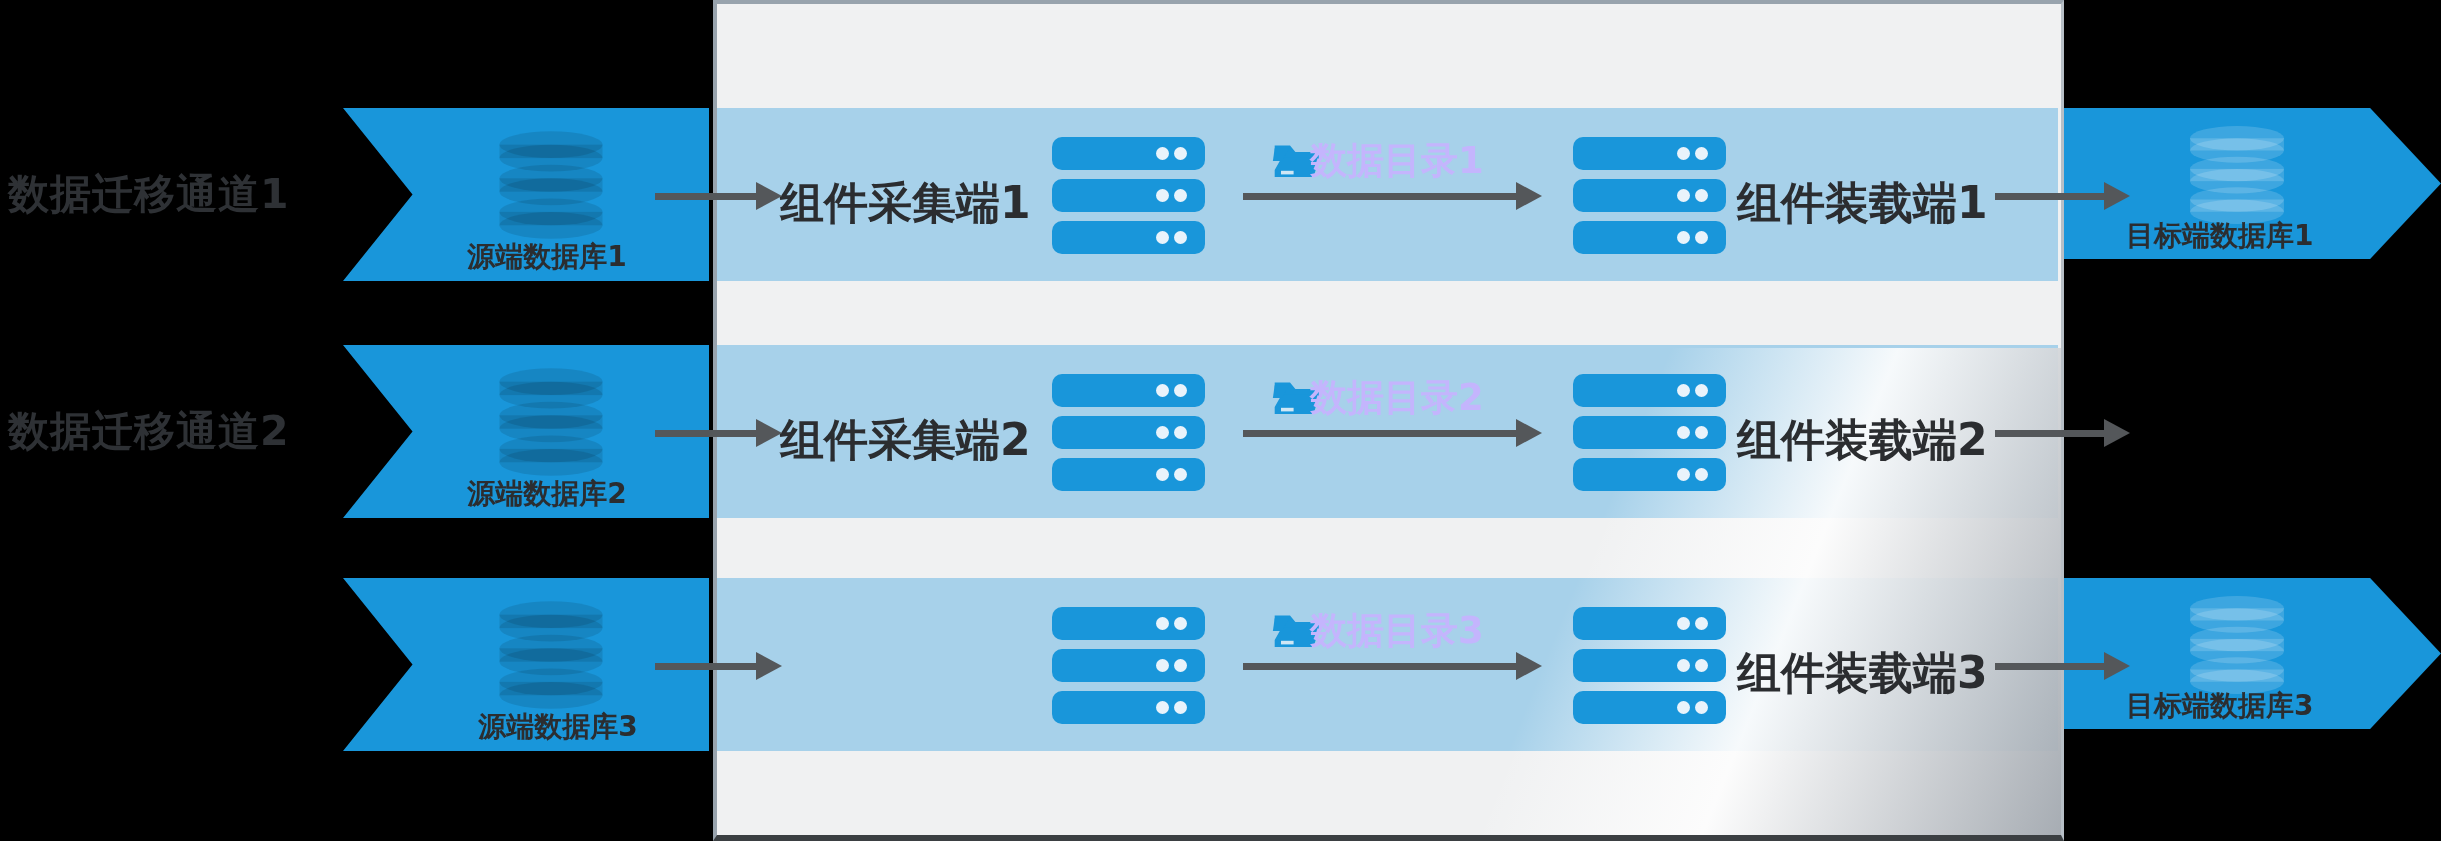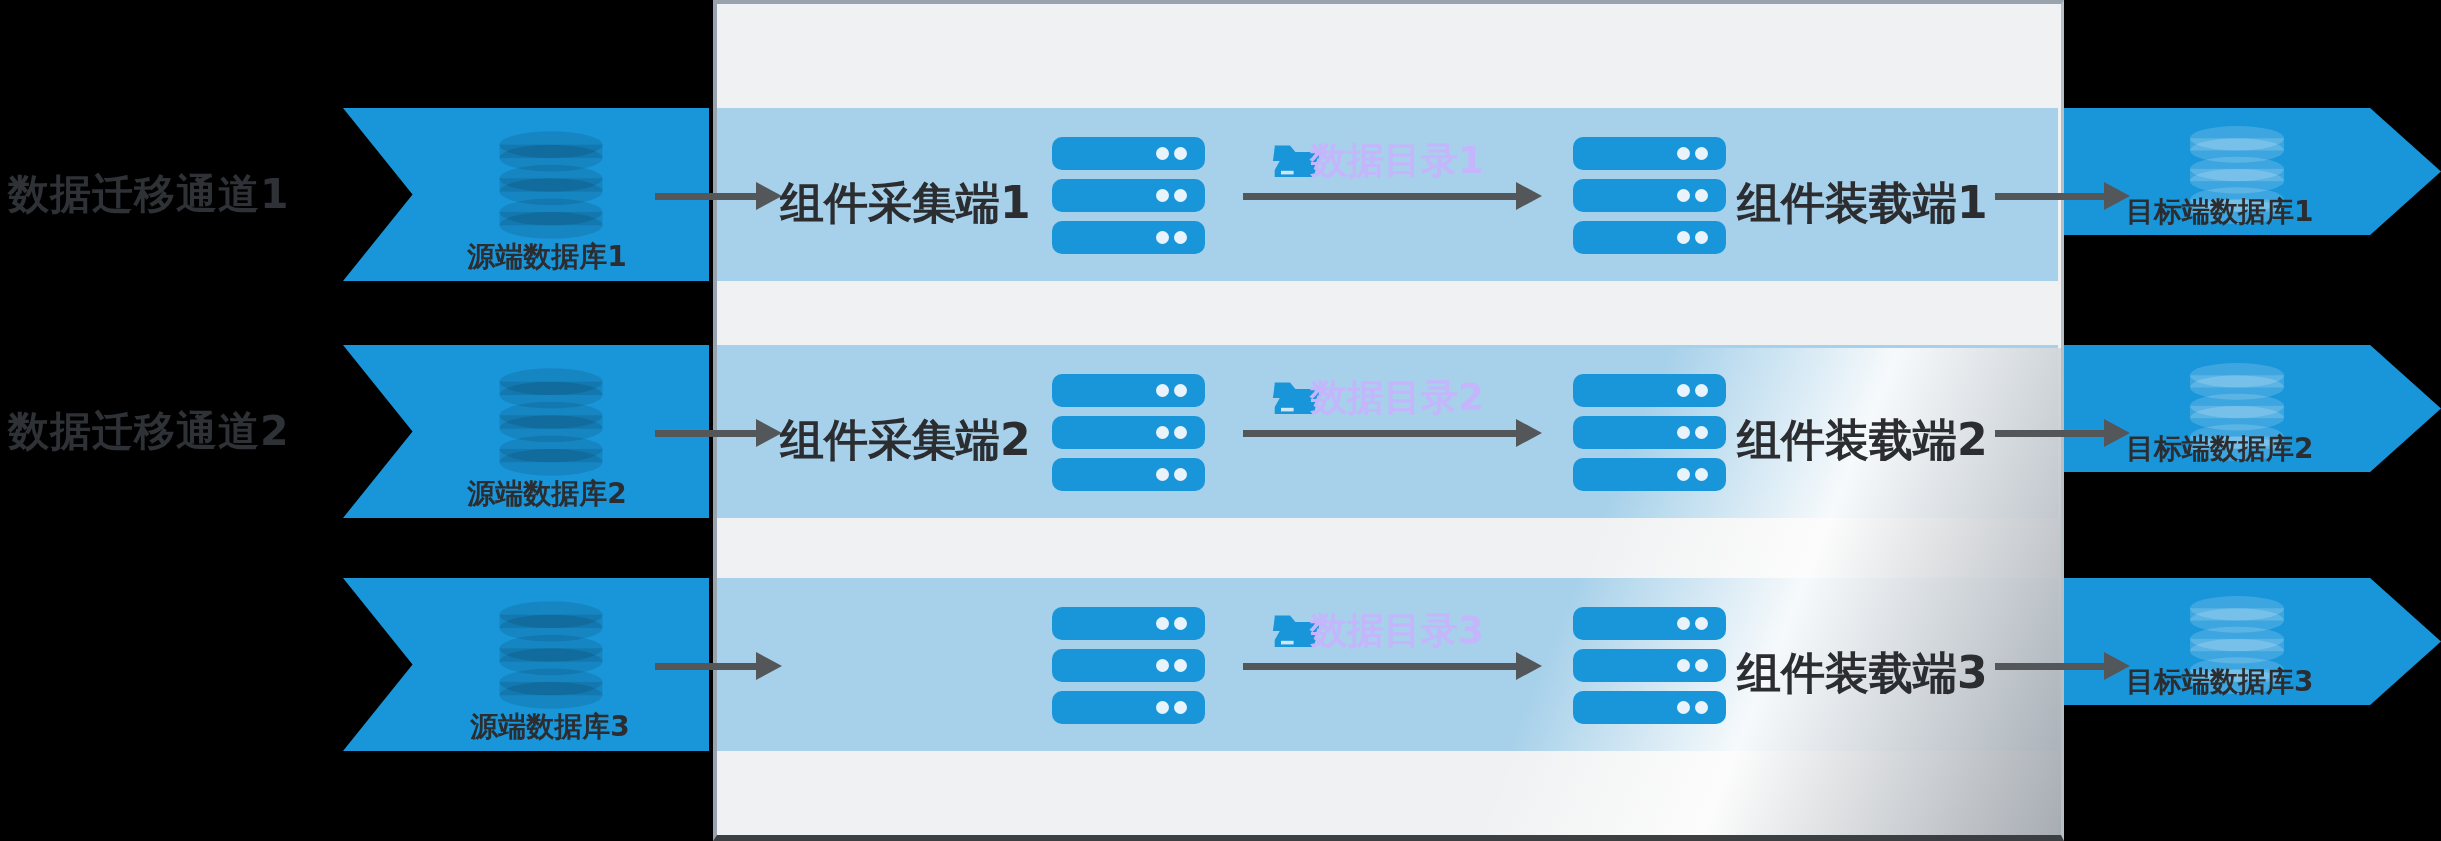--- a/index.html
+++ b/index.html
@@ -14,21 +14,21 @@
          background:linear-gradient(112deg,rgba(240,241,242,0) 28%,rgba(253,253,253,.92) 56%,rgba(163,169,176,.95) 100%);}
 
   .row{position:absolute;left:0;width:2441px;height:173px;}
   .band{position:absolute;left:717px;top:0;width:1341px;height:173px;background:#a7d1ea;z-index:1;}
 
   .channel-label{position:absolute;left:8px;top:0;width:330px;height:173px;line-height:173px;
          font-size:41px;color:#2e3135;letter-spacing:1px;z-index:2;white-space:nowrap;}
 
   .arrow-left{position:absolute;left:343px;top:0;width:366px;height:173px;background:#1996da;z-index:3;
          clip-path:polygon(0 0,100% 0,100% 100%,0 100%,19% 50%);}
-  .arrow-right{position:absolute;left:2064px;top:0;width:377px;height:127px;background:#1996da;z-index:3;
+  .arrow-right{position:absolute;left:2064px;top:0;width:377px;height:151px;background:#1996da;z-index:3;
          clip-path:polygon(0 0,81.2% 0,100% 50%,81.2% 100%,0 100%);}
   .arrow-text{position:absolute;font-size:28px;color:#2b2d30;white-space:nowrap;z-index:4;}
   .arrow-text.src{left:0;right:0;bottom:5px;text-align:center;text-indent:42px;}
   .arrow-text.tgt{left:62px;bottom:4px;}
 
   .cyl{position:absolute;z-index:3;}
   .cyl.dark{left:152px;top:21px;width:112px;height:112px;}
   .cyl.lite{left:118px;top:18px;width:110px;height:98px;}
 
   .conn{position:absolute;z-index:5;}
@@ -198,36 +198,30 @@
       <div class="srv">
           <span class="dot d1"></span>
           <span class="dot d2"></span>
         </div>
     </div>
     <div class="comp-label loader">组件装载端2</div>
     <div class="conn c3">
         <i class="line"></i>
         <i class="head"></i>
       </div>
-    <div class="arrow-right">
-      <svg class="cyl lite" viewBox="0 0 100 96">
-          <use href="#cyl-shape" fill="rgba(255,255,255,0.16)"></use>
-        </svg>
-      <div class="arrow-text tgt">目标端数据库2</div>
-    </div>
   </div>
 
   <div class="row" style="top:578px">
     <div class="band"></div>
     <div class="arrow-left">
       <svg class="cyl dark" viewBox="0 0 100 96">
           <use href="#cyl-shape" fill="rgba(0,0,0,0.10)"></use>
         </svg>
     </div>
-    <div class="arrow-text src" style="left:346px;width:366px">源端数据库3</div>
+    <div class="arrow-text src" style="left:354px;width:366px">源端数据库3</div>
     <div class="conn c1">
         <i class="line"></i>
         <i class="head"></i>
       </div>
     <div class="stack a">
       <div class="srv">
           <span class="dot d1"></span>
           <span class="dot d2"></span>
         </div>
       <div class="srv">

